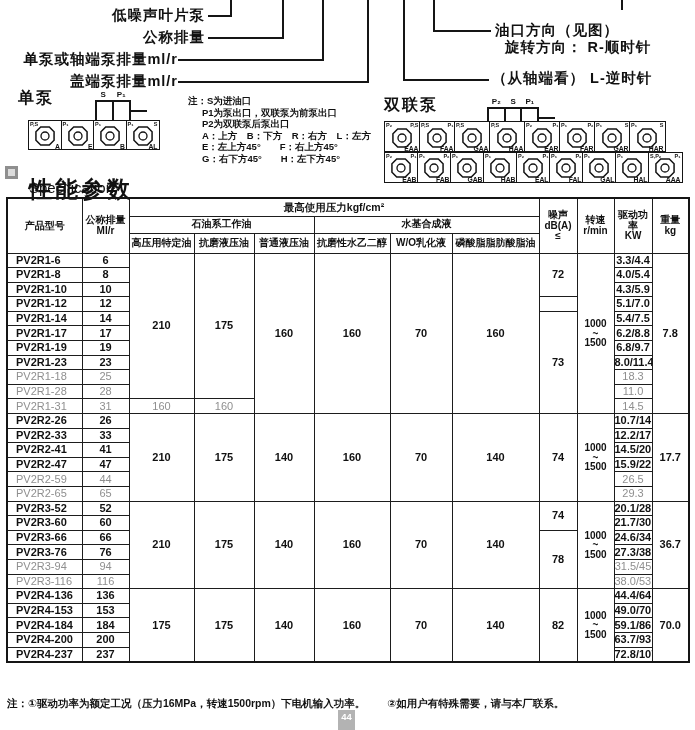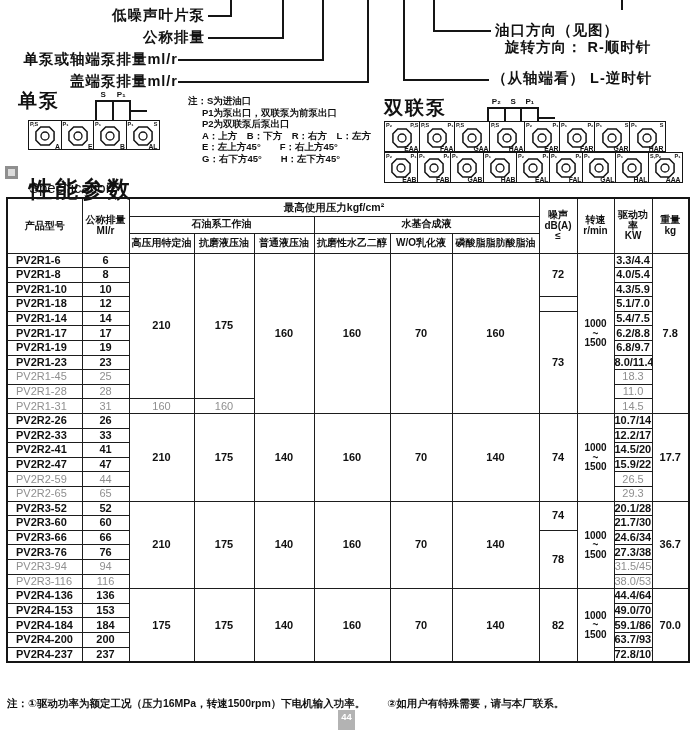--- a/index.html
+++ b/index.html
@@ -6,21 +6,21 @@
   body{
     width:695px;height:730px;position:relative;overflow:hidden;
     background:#ffffff;color:#111;
     font-family:"Liberation Sans","DejaVu Sans",sans-serif;
     -webkit-font-smoothing:antialiased;
   }
   .vline{position:absolute;width:2px;background:#151515;}
   .hline{position:absolute;height:2px;background:#151515;}
   .lbl{position:absolute;font-weight:bold;font-size:14.5px;white-space:nowrap;letter-spacing:1px;}
   .lbl-r{text-align:right;}
-  .pump-title{position:absolute;font-weight:bold;font-size:19px;letter-spacing:2px;}
+  .pump-title{position:absolute;font-weight:bold;font-size:16px;letter-spacing:2px;}
   .note{position:absolute;left:188px;top:95px;font-size:9.5px;font-weight:bold;line-height:11.5px;white-space:nowrap;}
   .note div+div{padding-left:14px;}
   
   .conn{position:absolute;}
   .conn-labels{display:flex;justify-content:space-around;font-size:8px;font-weight:bold;height:11px;line-height:11px;}
   .conn-row{display:flex;position:relative;}
   .cbox{width:16px;height:21px;border:2px solid #151515;background:#fff;}
   .cbox + .cbox{margin-left:-2px;}
   .conn-row::after{content:"";position:absolute;right:-16px;top:10px;width:16px;height:2px;background:#151515;}
   
@@ -380,21 +380,21 @@
           <td class="model">PV2R1-8</td>
           <td>8</td>
           <td>4.0/5.4</td>
         </tr>
         <tr>
           <td class="model">PV2R1-10</td>
           <td>10</td>
           <td>4.3/5.9</td>
         </tr>
         <tr>
-          <td class="model">PV2R1-18</td>
+          <td class="model">PV2R1-12</td>
           <td>12</td>
           <td rowspan="1"></td>
           <td>5.1/7.0</td>
         </tr>
         <tr>
           <td class="model">PV2R1-14</td>
           <td>14</td>
           <td rowspan="7">73</td>
           <td>5.4/7.5</td>
         </tr>
@@ -407,21 +407,21 @@
           <td class="model">PV2R1-19</td>
           <td>19</td>
           <td>6.8/9.7</td>
         </tr>
         <tr>
           <td class="model">PV2R1-23</td>
           <td>23</td>
           <td>8.0/11.4</td>
         </tr>
         <tr>
-          <td class="gray model">PV2R1-45</td>
+          <td class="gray model">PV2R1-18</td>
           <td class="gray">25</td>
           <td class="gray">18.3</td>
         </tr>
         <tr>
           <td class="gray model">PV2R1-28</td>
           <td class="gray">28</td>
           <td class="gray">11.0</td>
         </tr>
         <tr>
           <td class="gray model">PV2R1-31</td>

